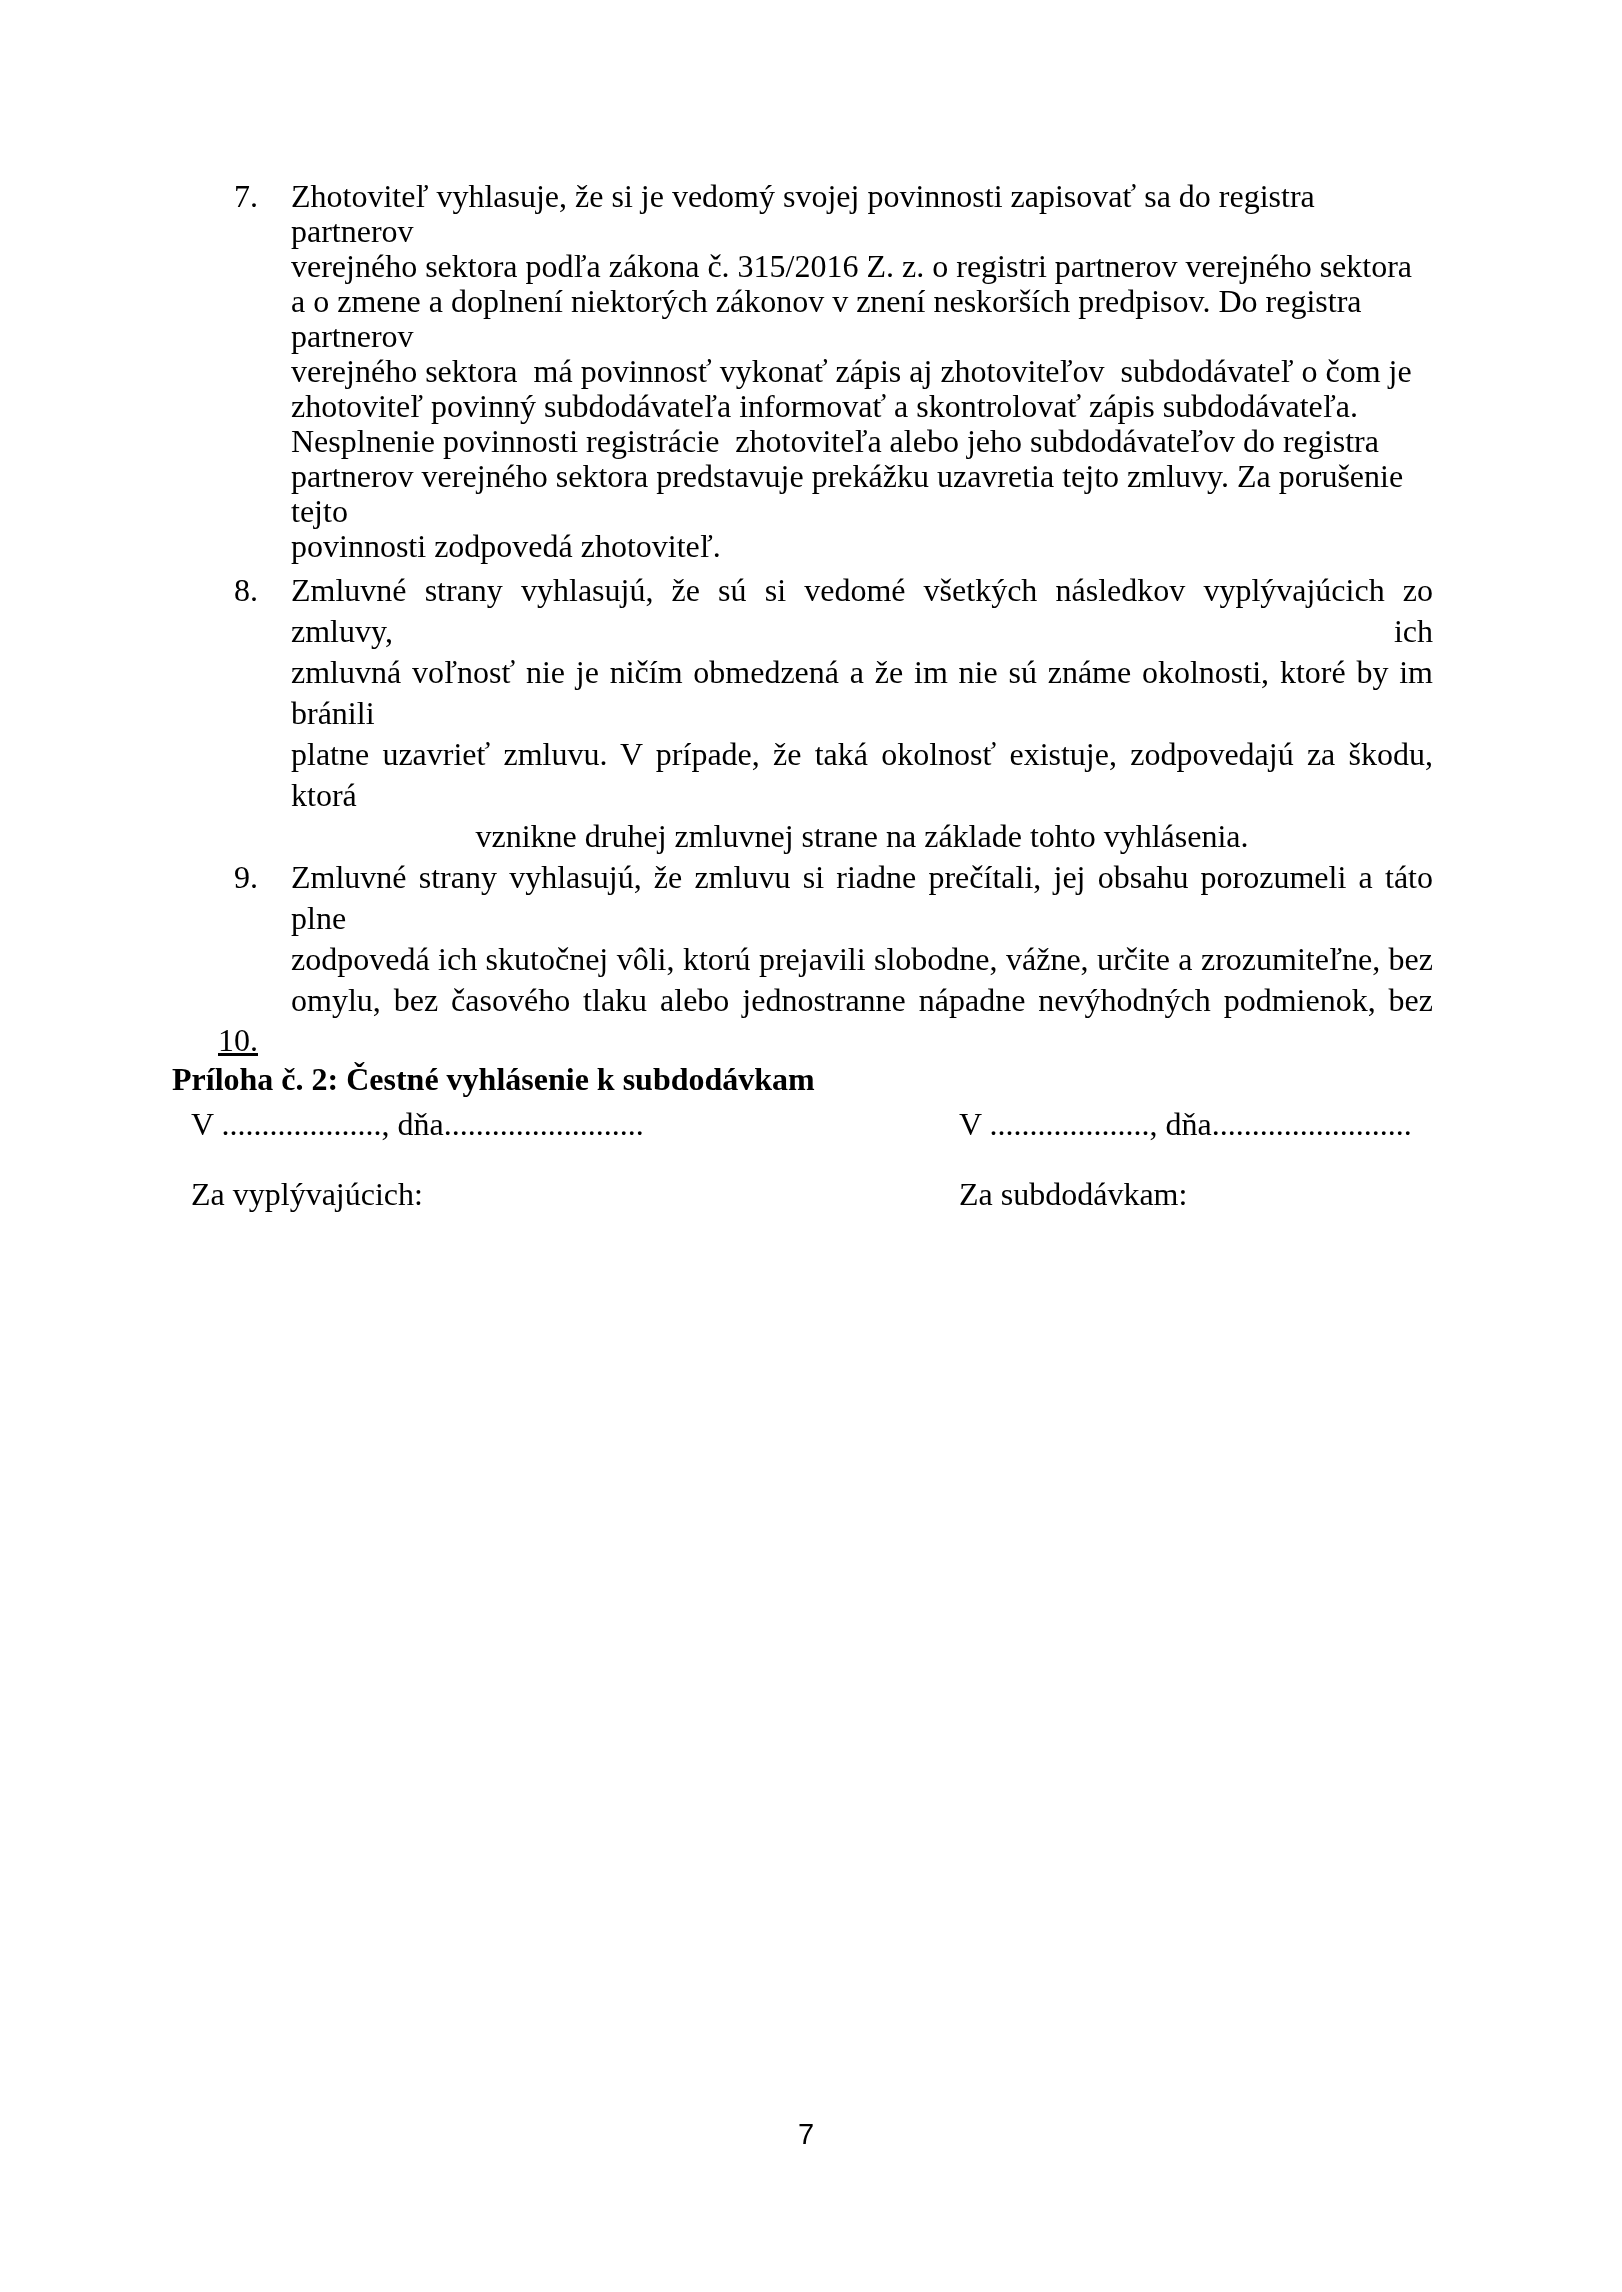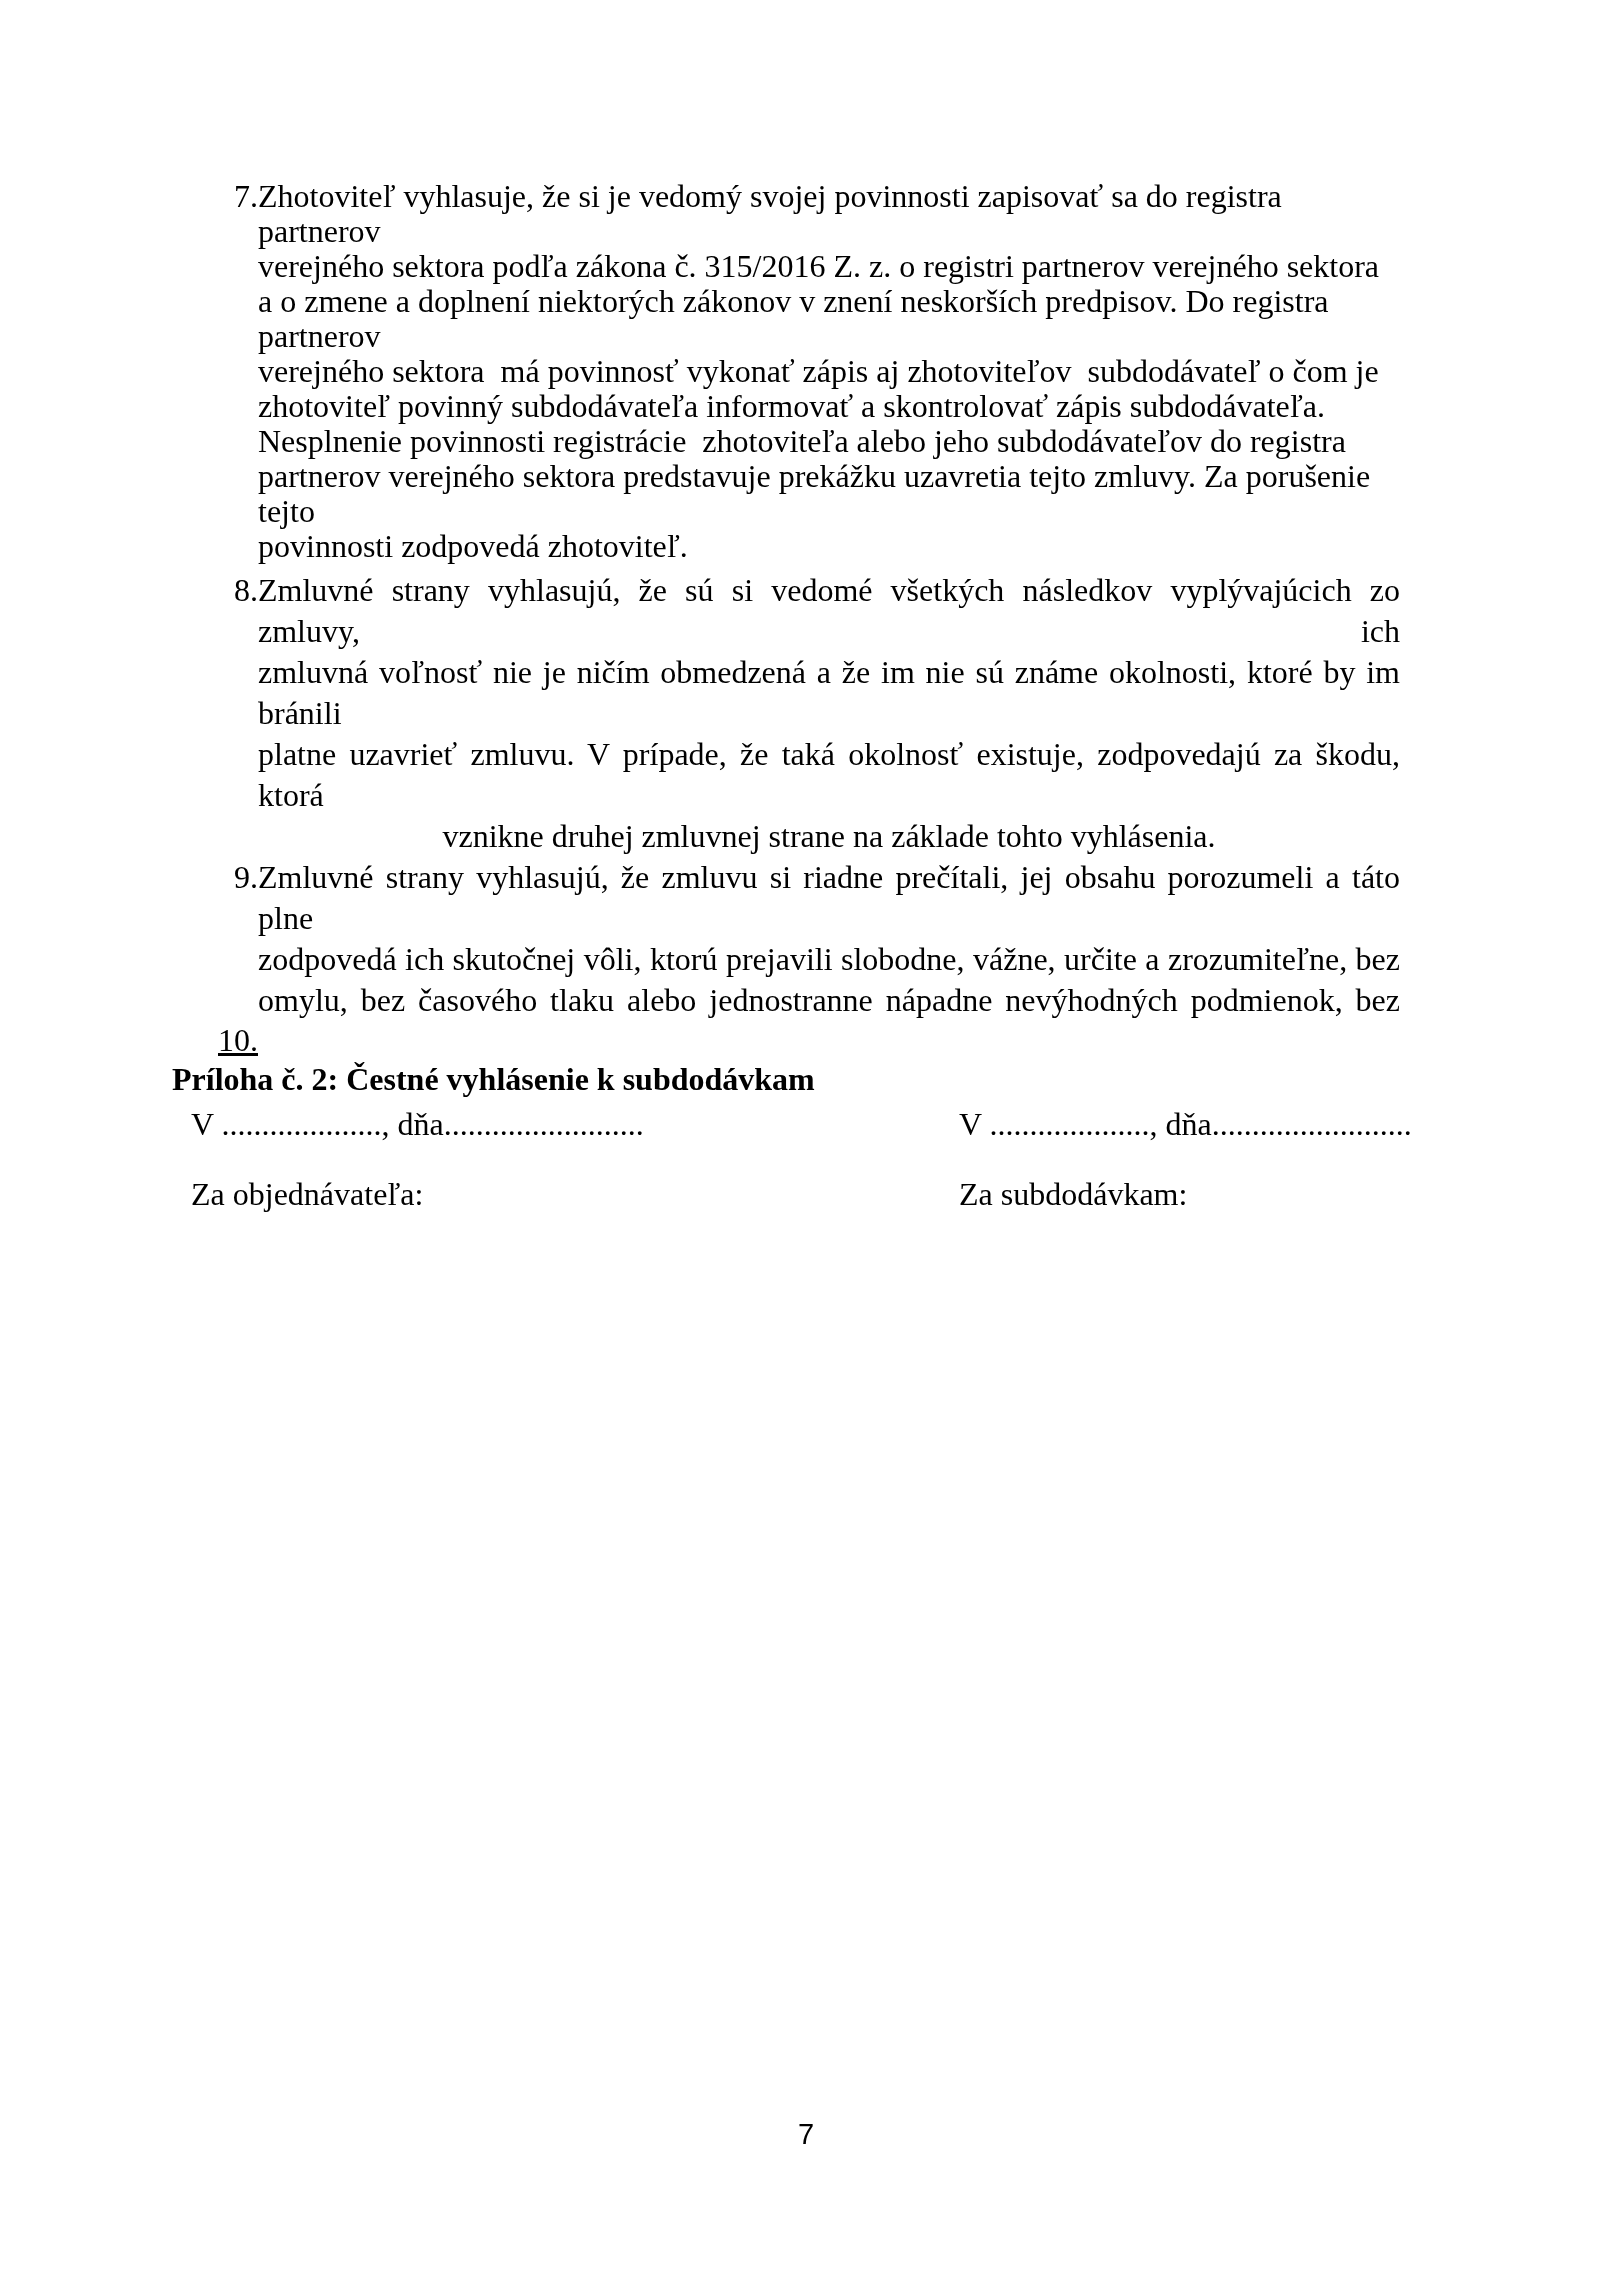--- a/index.html
+++ b/index.html
@@ -28,20 +28,21 @@
     align-items: flex-start;
   }
   .num {
     flex: 0 0 258px;
     text-align: right;
     line-height: 35px;
   }
   .num.lh42 { line-height: 41px; }
   .num.lh40 { line-height: 39px; text-decoration: underline; }
   .body {
+    margin-left: 33px;
     width: 1142px;
   }
   .lh36 { line-height: 35px; }
   .lh42 { line-height: 41px; }
   .lh40 { line-height: 39px; }
   .plain {
     white-space: pre-wrap;
     text-align: left;
   }
   .just {
@@ -131,20 +132,20 @@
     <div class="attachment">Príloha č. 2: Čestné vyhlásenie k subdodávkam</div>
 
   </div>
 
   <div class="sig-row place-date">
     <span class="sig-left">V ...................., dňa.........................</span>
     <span class="sig-right">V ...................., dňa.........................</span>
   </div>
 
   <div class="sig-row party">
-    <span class="sig-left">Za objednávateľa:</span>
+    <span class="sig-left">Za vyplývajúcich:</span>
     <span class="sig-right">Za subdodávkam:</span>
   </div>
 
   <div class="footer">7</div>
 
 </div>
 
 
 </body></html>

